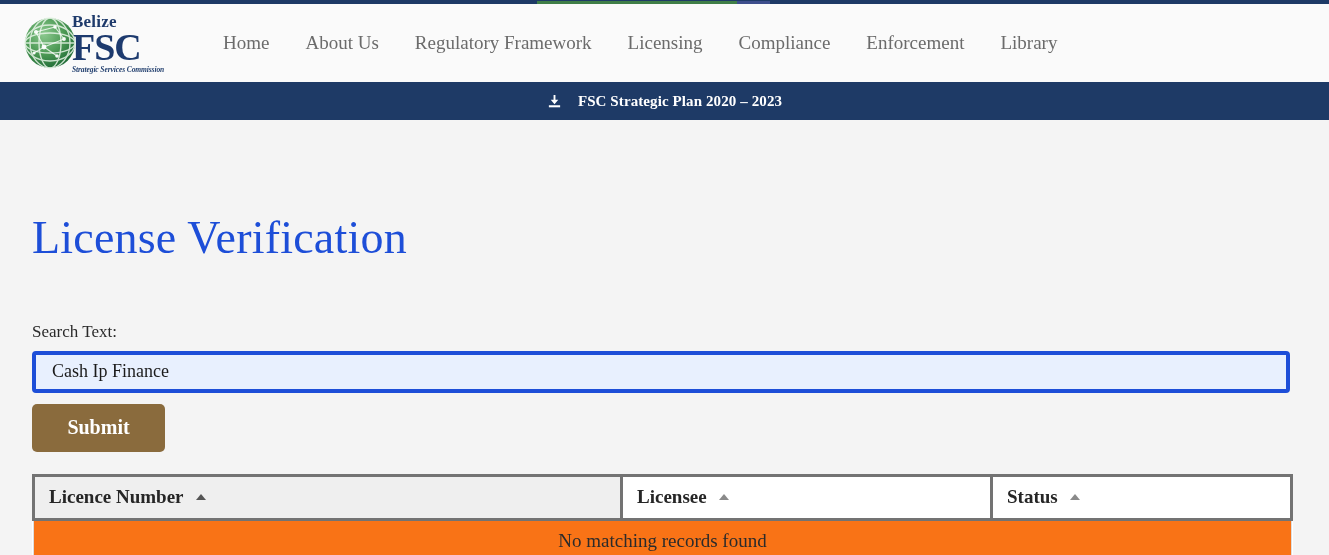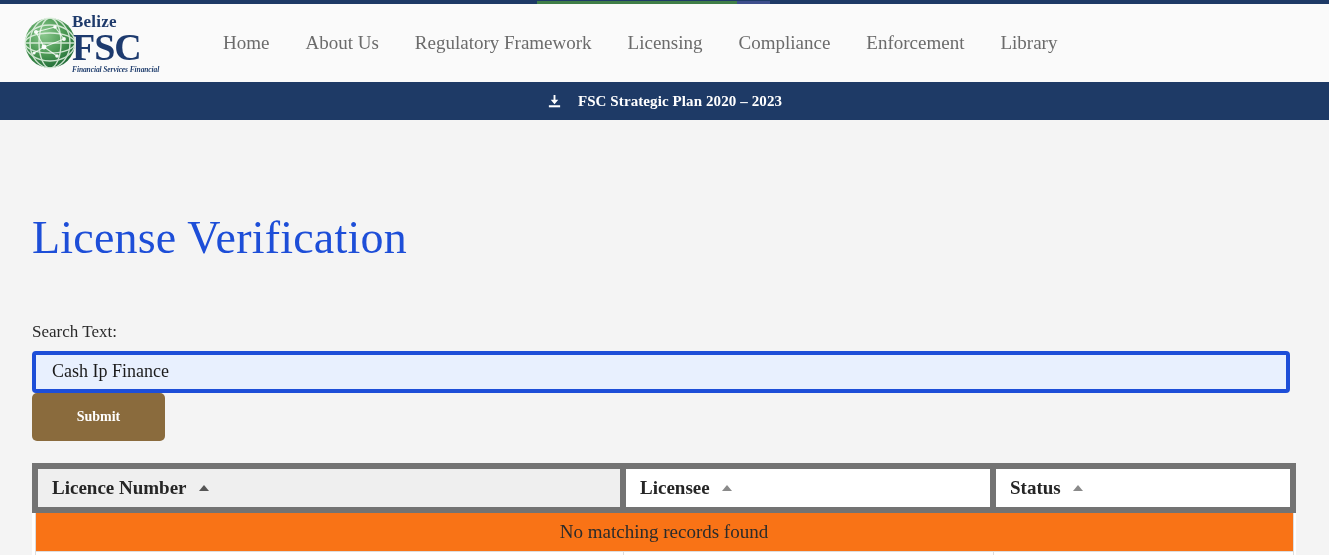--- a/index.html
+++ b/index.html
@@ -156,50 +156,51 @@
     background: #e8f0fe;
     border: 4px solid #1d4ed8;
     border-radius: 4px;
     padding: 0 16px;
     font-family: "Liberation Serif", "DejaVu Serif", serif;
     font-size: 18px;
     color: #1b1b1b;
     outline: none;
   }
   #submit-button {
+    margin-top: 11px;
     width: 133px;
     height: 48px;
     background: #8a6b3d;
     border: none;
     border-radius: 5px;
     color: #ffffff;
     font-family: "Liberation Serif", "DejaVu Serif", serif;
     font-weight: bold;
-    font-size: 14px;
+    font-size: 20px;
     cursor: pointer;
   }
 
   
   #results-table-wrap { padding: 0 32px; margin-top: 22px; }
   #results-table {
     width: 1258px;
     border-collapse: collapse;
     background: #ffffff;
     border: 1px solid #dddddd;
     table-layout: fixed;
   }
   #results-table th {
     height: 44px;
     text-align: left;
     font-family: "Liberation Serif", "DejaVu Serif", serif;
     font-weight: bold;
     font-size: 19px;
     color: #262626;
     padding: 0 14px;
-    border: 6px solid #737373;
+    border: 3px solid #737373;
     background: #ffffff;
     white-space: nowrap;
     cursor: pointer;
     vertical-align: middle;
   }
   #results-table th.sorted { background: #efefef; }
   .sort-caret {
     display: inline-block;
     width: 0; height: 0;
     margin-left: 8px;
@@ -271,21 +272,21 @@
           <path d="M42 24 L22 32"></path>
           <path d="M22 32 L14 17"></path>
           <path d="M22 32 L35 41"></path>
           <path d="M12 38 L22 32"></path>
         </g>
       </svg>
     </div>
     <div id="logo-text-block">
       <div class="logo-belize">Belize</div>
       <div class="logo-fsc">FSC</div>
-      <div class="logo-tagline">Financial Services Financial</div>
+      <div class="logo-tagline">Strategic Services Commission</div>
     </div>
   </div>
 
   <nav id="main-nav">
     <a class="nav-item">Home</a>
     <a class="nav-item">About Us</a>
     <a class="nav-item">Regulatory Framework</a>
     <a class="nav-item">Licensing</a>
     <a class="nav-item">Compliance</a>
     <a class="nav-item">Enforcement</a>

